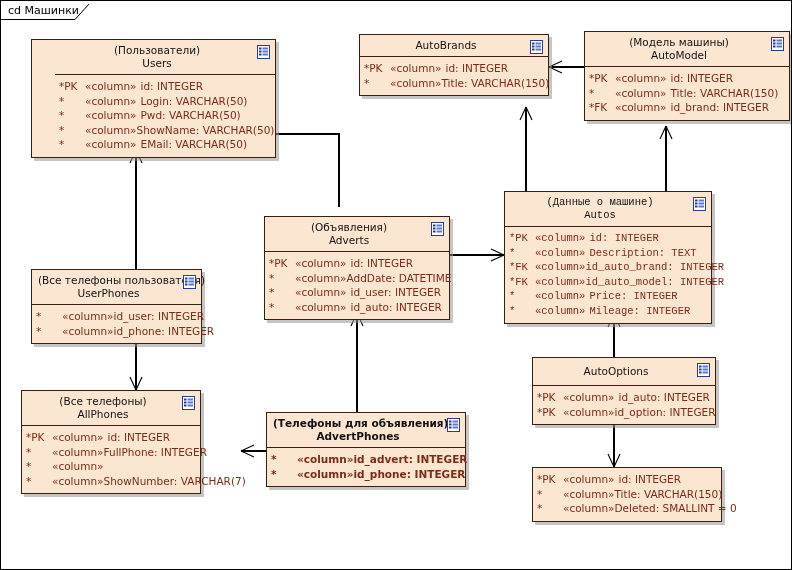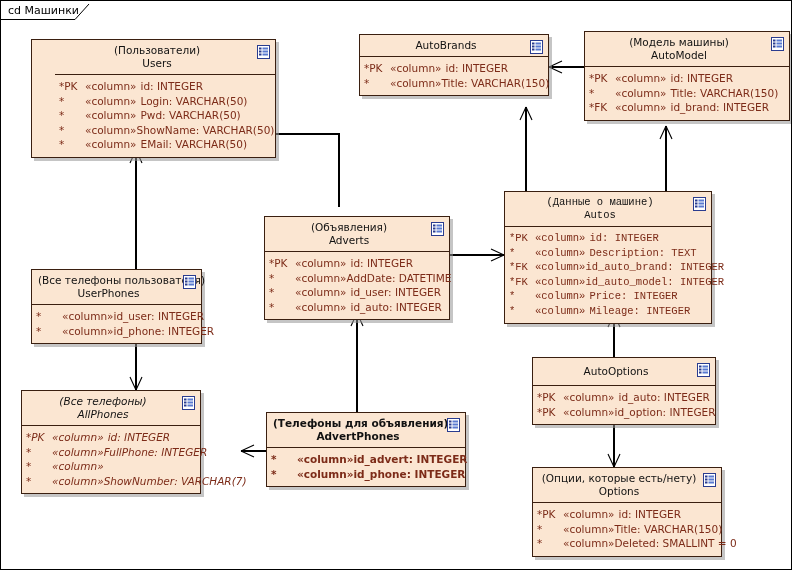--- a/index.html
+++ b/index.html
@@ -401,21 +401,21 @@
       </div>
       <div class="attr">
         <span class="key">*</span>
         <span class="stereotype">«column»</span>
           <span class="pad"></span>
         <span class="txt">id_phone: INTEGER</span>
       </div>
     </div>
   </div>
 
-  <div class="cls" id="cls-allphones" style="left:20px;top:389px;width:180px;font-style:italic;">
+  <div class="cls" id="cls-allphones" style="left:20px;top:389px;width:180px;">
     <div class="hdr">
       <span class="stereo">(Все телефоны)</span>
       <span class="cname">AllPhones</span>
       <svg class="doc-icon" viewBox="0 0 13 14">
         <rect x="0.5" y="0.5" width="12" height="13" fill="#ffffff" stroke="#2a3c8f"></rect>
         <rect x="2" y="2.5" width="2.5" height="2" fill="#2a3c8f"></rect>
         <rect x="5.5" y="2.5" width="5.5" height="2" fill="#5a7ad0"></rect>
         <rect x="2" y="5.5" width="2.5" height="2" fill="#2a3c8f"></rect>
         <rect x="5.5" y="5.5" width="5.5" height="2" fill="#5a7ad0"></rect>
         <rect x="2" y="8.5" width="2.5" height="2" fill="#2a3c8f"></rect>
@@ -502,33 +502,20 @@
       <div class="attr">
         <span class="key">*PK</span>
         <span class="stereotype">«column»</span>
           <span class="pad"></span>
         <span class="txt">id_option: INTEGER</span>
       </div>
     </div>
   </div>
 
   <div class="cls" id="cls-options" style="left:531px;top:466px;width:190px;">
-    <div class="hdr">
-      <span class="stereo">(Опции, которые есть/нету)</span>
-      <span class="cname">Options</span>
-      <svg class="doc-icon" viewBox="0 0 13 14">
-        <rect x="0.5" y="0.5" width="12" height="13" fill="#ffffff" stroke="#2a3c8f"></rect>
-        <rect x="2" y="2.5" width="2.5" height="2" fill="#2a3c8f"></rect>
-        <rect x="5.5" y="2.5" width="5.5" height="2" fill="#5a7ad0"></rect>
-        <rect x="2" y="5.5" width="2.5" height="2" fill="#2a3c8f"></rect>
-        <rect x="5.5" y="5.5" width="5.5" height="2" fill="#5a7ad0"></rect>
-        <rect x="2" y="8.5" width="2.5" height="2" fill="#2a3c8f"></rect>
-        <rect x="5.5" y="8.5" width="5.5" height="2" fill="#5a7ad0"></rect>
-      </svg>
-    </div>
     <div class="body">
       <div class="attr">
         <span class="key">*PK</span>
         <span class="stereotype">«column»</span>
           <span class="pad"></span>
         <span class="txt">id: INTEGER</span>
       </div>
       <div class="attr">
         <span class="key">*</span>
         <span class="stereotype">«column»</span>

